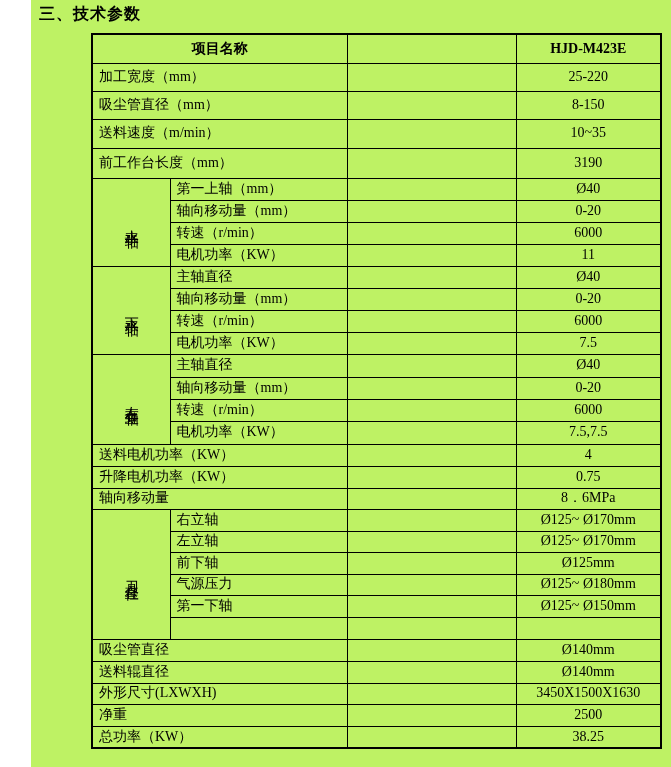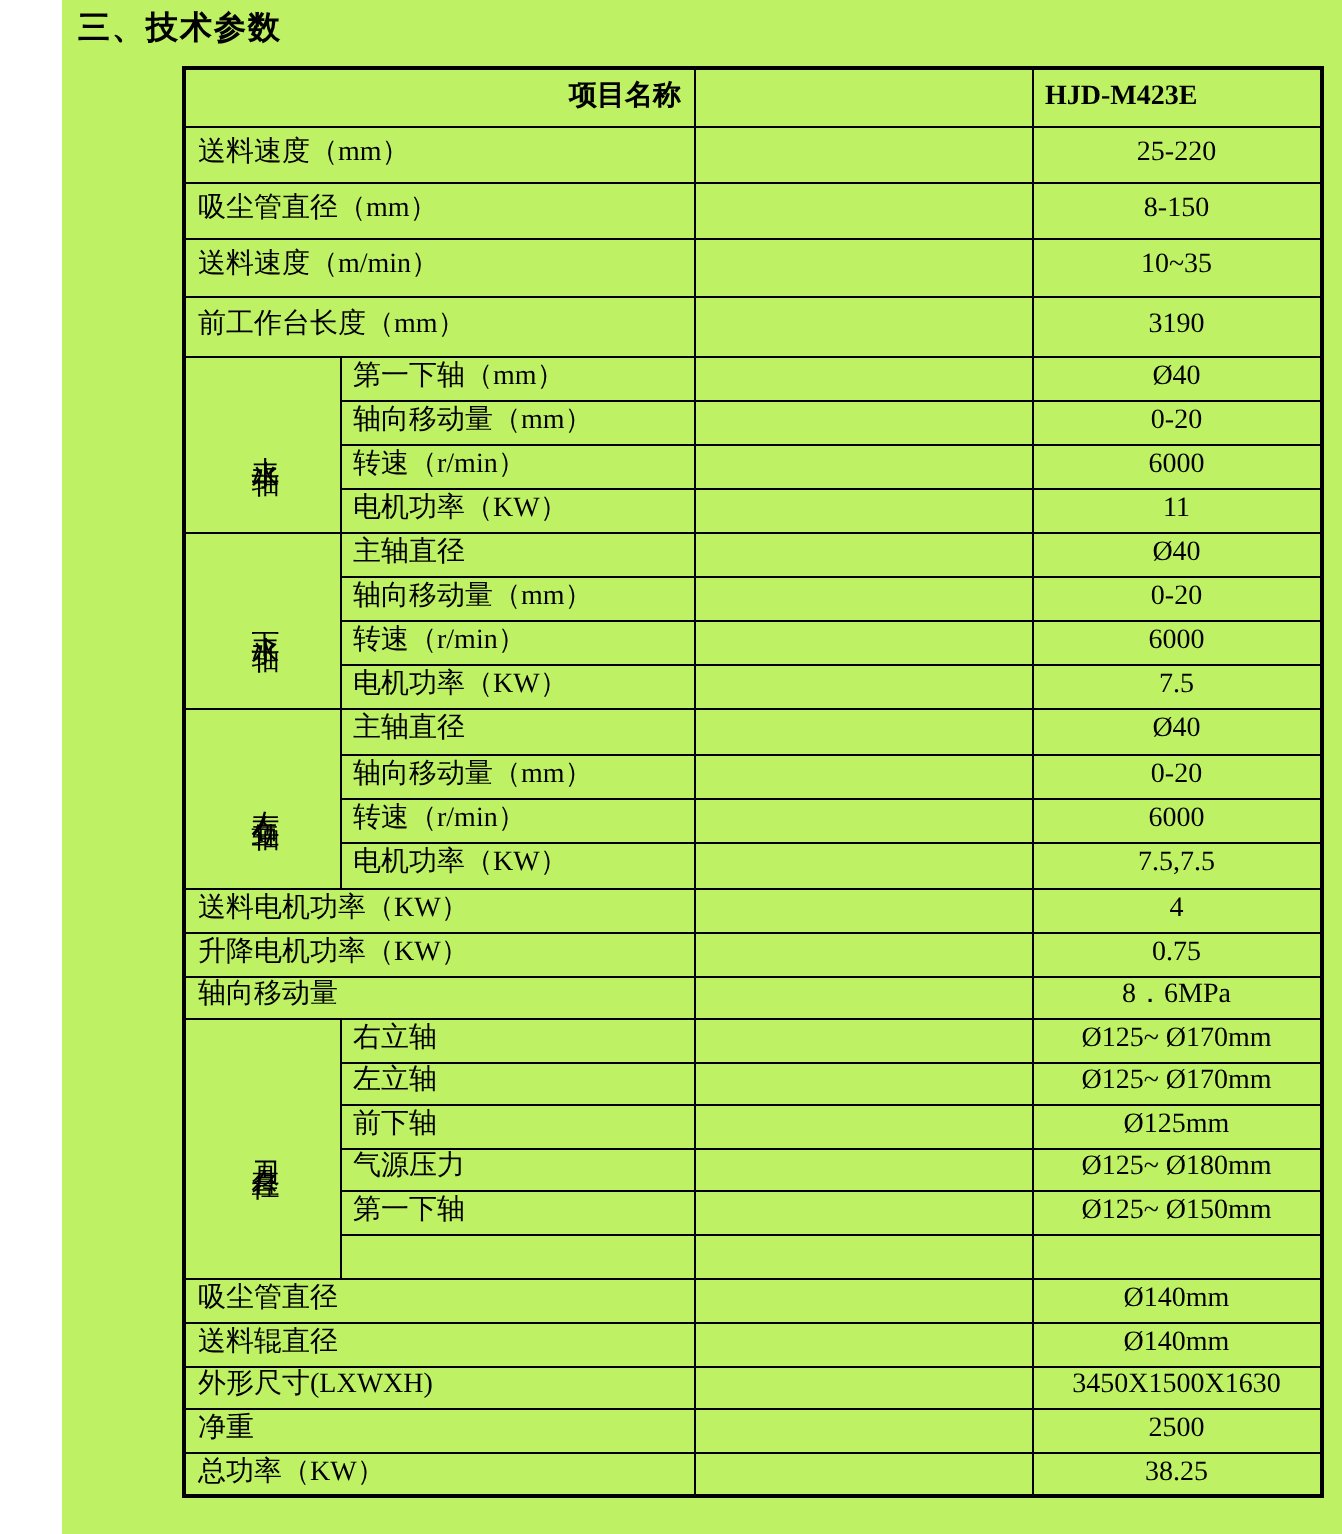--- a/index.html
+++ b/index.html
@@ -41,26 +41,27 @@
     padding: 0 6px;
     font-size: 14px;
     line-height: 1.15;
     vertical-align: middle;
     overflow: hidden;
     word-break: break-all;
   }
   td.hname {
     font-size: 20px;
     font-weight: bold;
-    text-align: right;
+    text-align: center;
     padding-left: 8px;
   }
   td.hmodel {
     font-size: 17px;
     font-weight: bold;
+    text-align: center;
   }
   td.lbl { text-align: left; }
   td.val { text-align: center; }
   td.mid { }
   td.glabel {
     text-align: center;
     vertical-align: middle;
     padding: 0;
   }
   .vtext {
@@ -88,21 +89,21 @@
     </colgroup>
 
     <tbody>
         <tr style="height:29px">
       <td colspan="2" class="hname">项目名称</td>
       <td class="mid"></td>
       <td class="hmodel">HJD-M423E</td>
     </tr>
 
     <tr style="height:28px">
-      <td colspan="2" class="lbl">送料速度（mm）</td>
+      <td colspan="2" class="lbl">加工宽度（mm）</td>
       <td class="mid"></td>
       <td class="val">25-220</td>
     </tr>
     <tr style="height:28px">
       <td colspan="2" class="lbl">吸尘管直径（mm）</td>
       <td class="mid"></td>
       <td class="val">8-150</td>
     </tr>
     <tr style="height:29px">
       <td colspan="2" class="lbl">送料速度（m/min）</td>
@@ -110,21 +111,21 @@
       <td class="val">10~35</td>
     </tr>
     <tr style="height:30px">
       <td colspan="2" class="lbl">前工作台长度（mm）</td>
       <td class="mid"></td>
       <td class="val">3190</td>
     </tr>
 
     <tr style="height:22px">
       <td rowspan="4" class="glabel"><span class="vtext">上水平轴</span></td>
-      <td class="lbl">第一下轴（mm）</td>
+      <td class="lbl">第一上轴（mm）</td>
       <td class="mid"></td>
       <td class="val">Ø40</td>
     </tr>
     <tr style="height:22px">
       <td class="lbl">轴向移动量（mm）</td>
       <td class="mid"></td>
       <td class="val">0-20</td>
     </tr>
     <tr style="height:22px">
       <td class="lbl">转速（r/min）</td>

